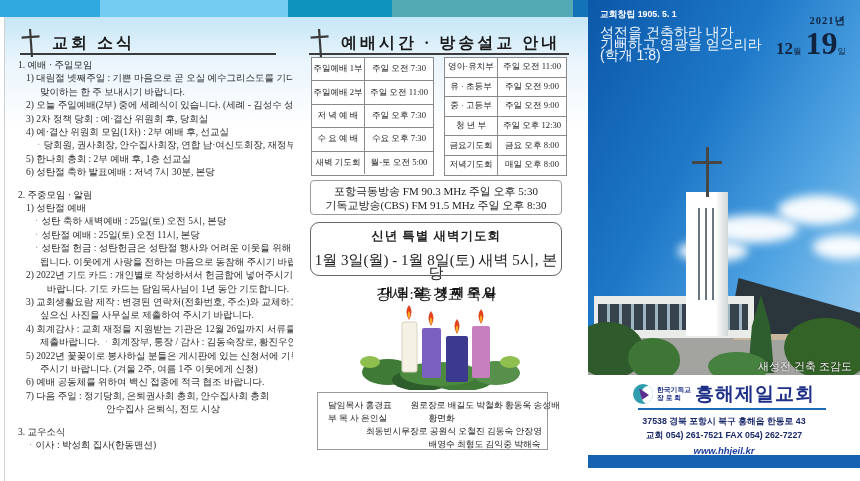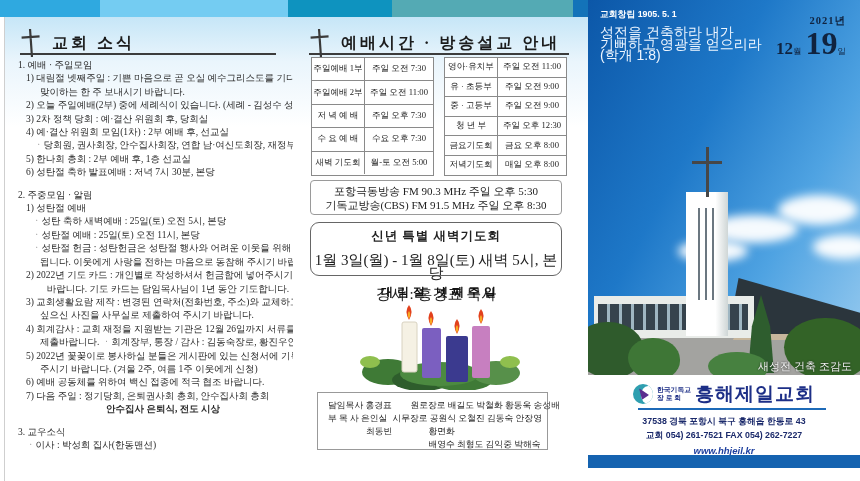--- a/index.html
+++ b/index.html
@@ -159,21 +159,21 @@
         <div class="bline" style="padding-left: 8px;">2) 2022년 기도 카드 : 개인별로 작성하셔서 헌금함에 넣어주시기</div>
         <div class="bline" style="padding-left: 22px; text-align: right;">바랍니다. 기도 카드는 담임목사님이 1년 동안 기도합니다.</div>
         <div class="bline" style="padding-left: 8px;">3) 교회생활요람 제작 : 변경된 연락처(전화번호, 주소)와 교체하고</div>
         <div class="bline" style="padding-left: 22px;">싶으신 사진을 사무실로 제출하여 주시기 바랍니다.</div>
         <div class="bline" style="padding-left: 8px;">4) 회계감사 : 교회 재정을 지원받는 기관은 12월 26일까지 서류를</div>
         <div class="bline" style="padding-left: 22px;">제출바랍니다. ㆍ회계장부, 통장 / 감사 : 김동숙장로, 황진우안수집사</div>
         <div class="bline" style="padding-left: 8px;">5) 2022년 꽃꽂이로 봉사하실 분들은 게시판에 있는 신청서에 기록해</div>
         <div class="bline" style="padding-left: 22px;">주시기 바랍니다. (겨울 2주, 여름 1주 이웃에게 신청)</div>
         <div class="bline" style="padding-left: 8px;">6) 예배 공동체를 위하여 백신 접종에 적극 협조 바랍니다.</div>
         <div class="bline" style="padding-left: 8px;">7) 다음 주일 : 정기당회, 은퇴권사회 총회, 안수집사회 총회</div>
-        <div class="bline" style="padding-left: 88px; font-weight: bold;">안수집사 은퇴식, 전도 시상</div>
+        <div class="bline" style="padding-left: 88px;">안수집사 은퇴식, 전도 시상</div>
         <div class="bline" style="padding-left: 0px; margin-top: 9px;">3. 교우소식</div>
         <div class="bline" style="padding-left: 8px;">ㆍ이사 : 박성희 집사(한동맨션)</div>
       </div>
   </div>
 
   <div class="panel" id="panel-middle">
     <div class="title-row">
       <svg class="cross-icon" width="22" height="30" viewBox="0 0 22 30">
         <path d="M11 1 V29 M2 9 H20" stroke="#3a3a3a" stroke-width="2.2" fill="none"></path>
       </svg>
@@ -273,22 +273,22 @@
     </svg>
 
     <div id="staff-box">
       <div id="staff-col1">
           <div class="staff-line" style="padding-left: 0px;">담임목사 홍경표</div>
           <div class="staff-line" style="padding-left: 0px;">부 목 사 은인실</div>
           <div class="staff-line" style="padding-left: 38px;">최동빈</div>
         </div>
       <div id="staff-col2">
           <div class="staff-line" style="padding-left: 0px; margin-left: 18px;">원로장로 배길도 박철화 황동욱 송성배</div>
+          <div class="staff-line" style="padding-left: 36px;">황면화</div>
           <div class="staff-line" style="padding-left: 0px;">시무장로 공원식 오철진 김동숙 안장영</div>
-          <div class="staff-line" style="padding-left: 36px;">황면화</div>
           <div class="staff-line" style="padding-left: 36px;">배영수 최형도 김익중 박해숙</div>
         </div>
     </div>
   </div>
 
   <div id="panel-right">
     <div id="church-photo">
       <div class="cloud" style="left:120px;top:215px;width:90px;height:28px;"></div>
       <div class="cloud" style="left:190px;top:195px;width:80px;height:30px;"></div>
       <div class="cloud" style="left:90px;top:240px;width:70px;height:22px;"></div>

